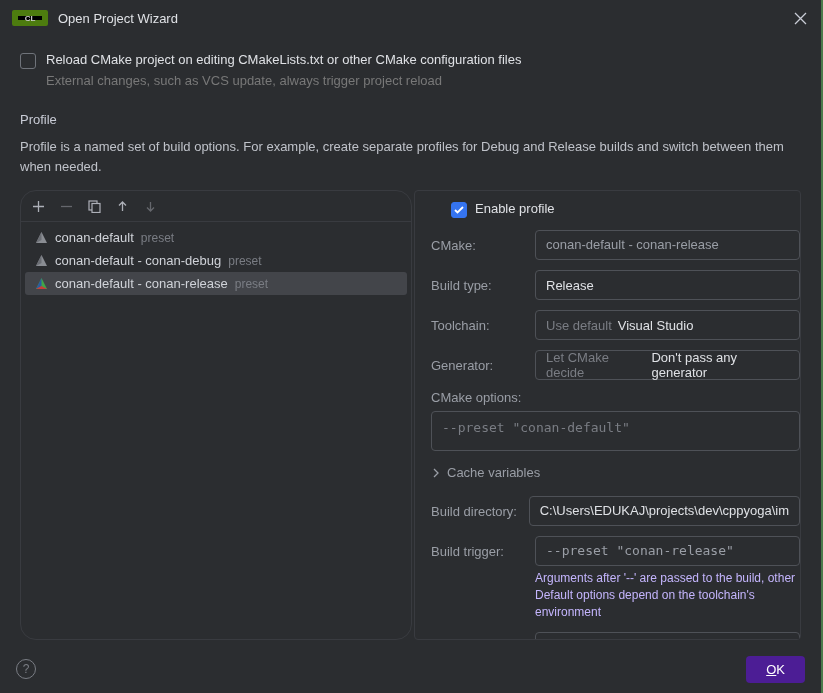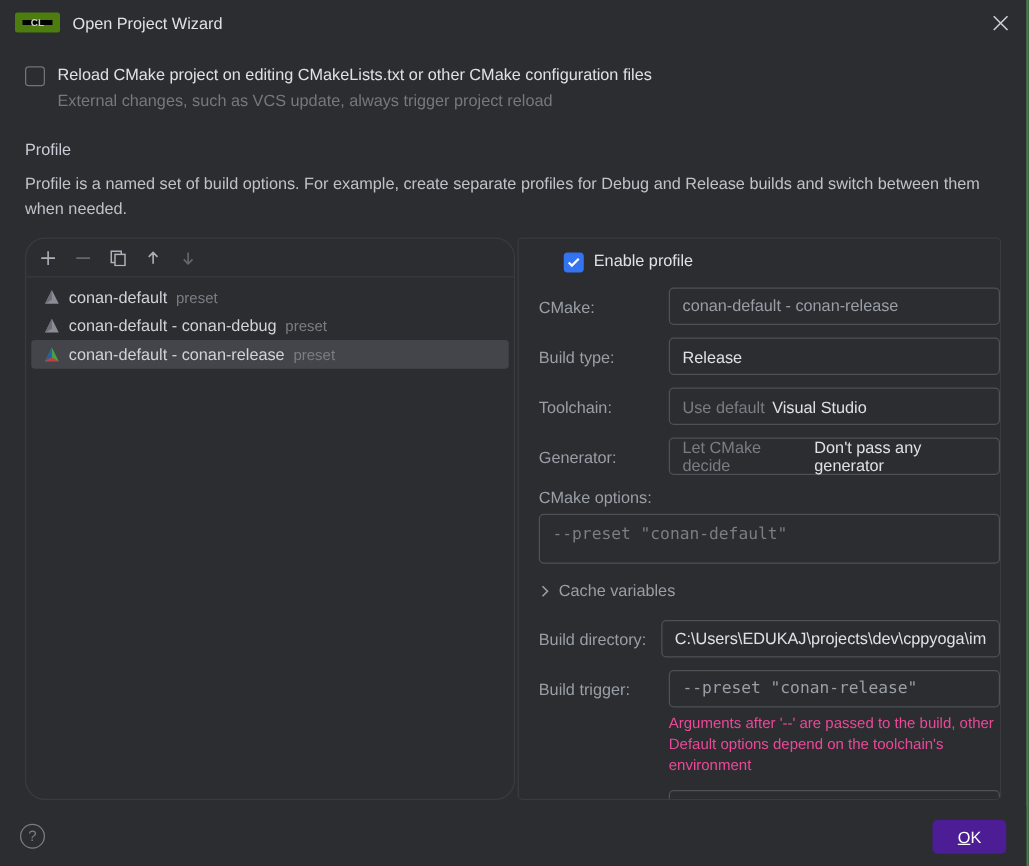--- a/index.html
+++ b/index.html
@@ -173,21 +173,21 @@
 }
 .cache-row {
   display: flex;
   align-items: center;
   gap: 6px;
   color: #9a9ea6;
   cursor: pointer;
   margin-bottom: 16px;
 }
 .hint-text {
-  color: #ec4899;
+  color: #c4b5fd;
   font-size: 12px;
   margin-left: 104px;
   margin-top: 4px;
   line-height: 1.4;
 }
 .footer {
   position: absolute;
   bottom: 0;
   left: 0;
   right: 2px;

